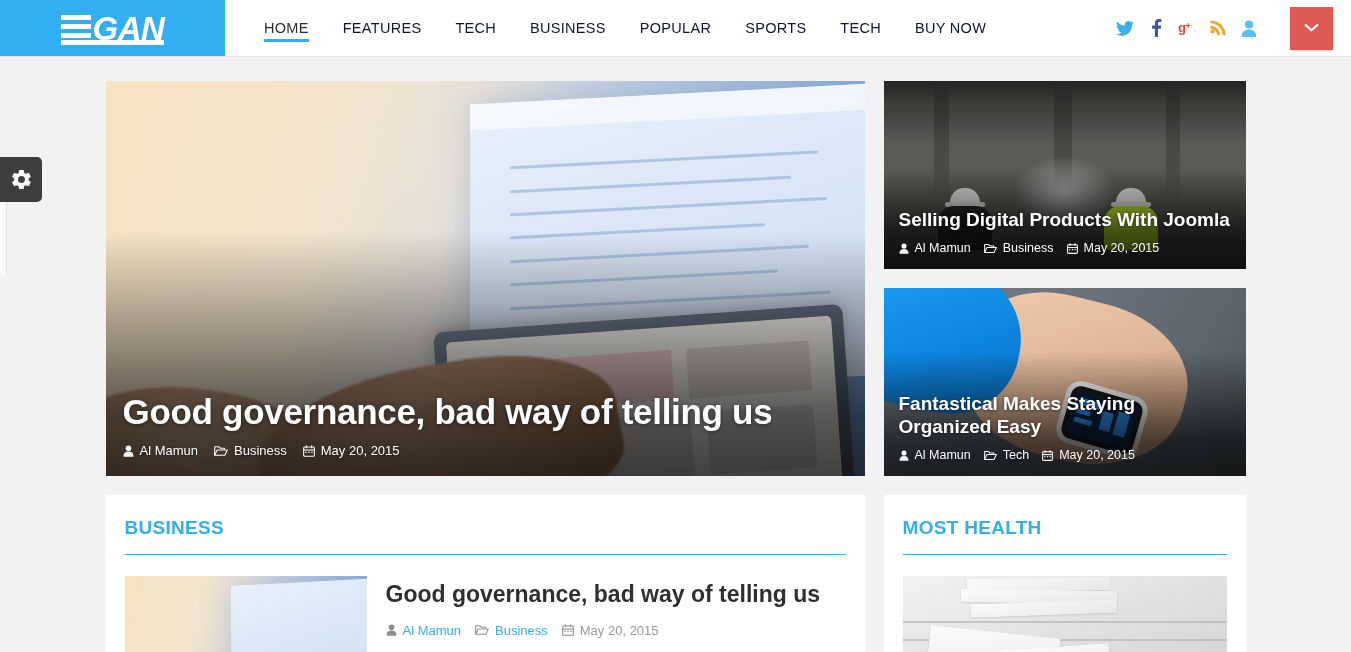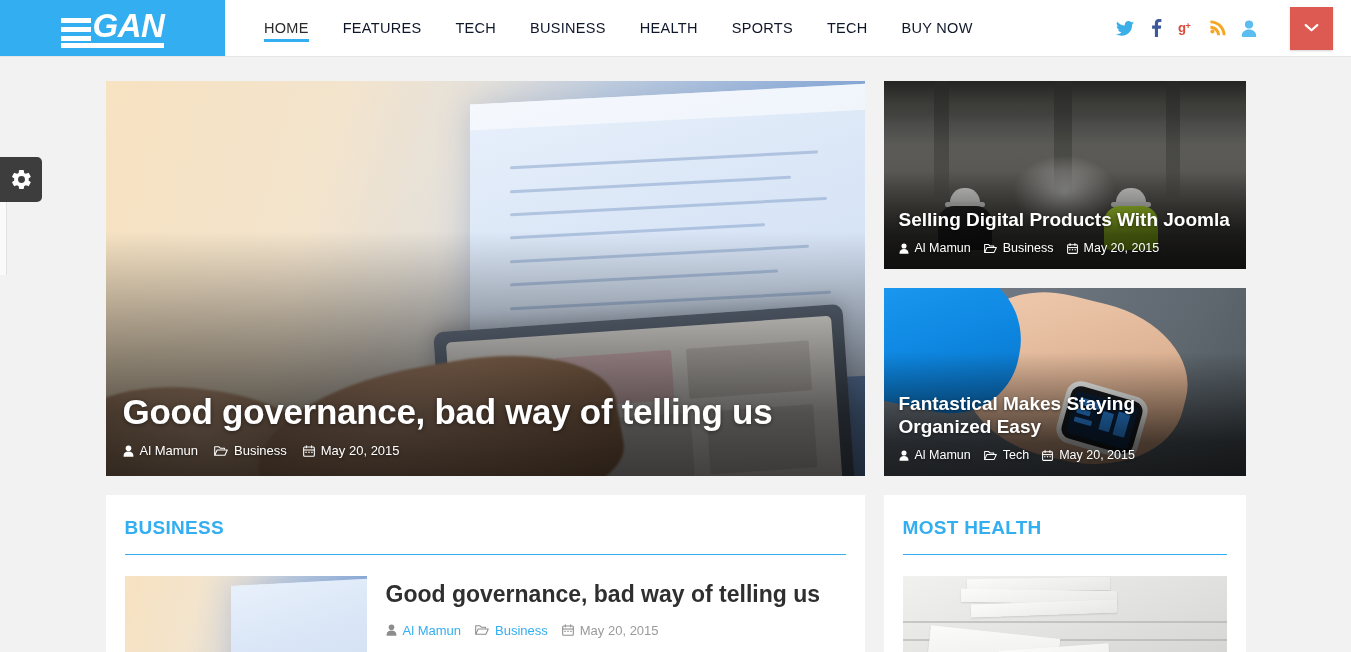--- a/index.html
+++ b/index.html
@@ -30,21 +30,20 @@
   .logo-wrap { position:relative; display:flex; align-items:flex-end; }
   .logo-e { display:flex; flex-direction:column; justify-content:center; gap:4px; margin-right:2px; padding-bottom:7px; }
   .logo-e i { display:block; width:30px; height:5px; background:#fff; }
   .logo-text {
     color:#ffffff;
     font-size:33px;
     font-weight:bold;
     font-style:italic;
     letter-spacing:-0.5px;
     line-height:1;
-    padding-bottom:6px;
   }
   .logo-underline {
     position:absolute;
     left:0; bottom:0;
     width:100%;
     height:5px;
     background:#ffffff;
   }
 
   .nav {
@@ -368,21 +367,21 @@
       <span class="logo-text">GAN</span>
       <span class="logo-underline"></span>
     </div>
   </div>
 
   <nav class="nav">
     <div class="nav-item active">HOME</div>
     <div class="nav-item">FEATURES</div>
     <div class="nav-item">TECH</div>
     <div class="nav-item">BUSINESS</div>
-    <div class="nav-item">HEALTH</div>
+    <div class="nav-item">POPULAR</div>
     <div class="nav-item">SPORTS</div>
     <div class="nav-item">TECH</div>
     <div class="nav-item">BUY NOW</div>
   </nav>
 
   <div class="header-right">
     <div class="socials">
       <span class="soc">
         <svg width="18" height="15" viewBox="0 0 24 20">
             <path fill="#3dafe8" d="M24 2.4c-.9.4-1.8.7-2.8.8 1-.6 1.8-1.6 2.2-2.7-1 .6-2 1-3.1 1.2A4.9 4.9 0 0 0 16.6 0c-2.7 0-4.9 2.2-4.9 4.9 0 .4 0 .8.1 1.1A13.9 13.9 0 0 1 1.7.9 4.9 4.9 0 0 0 3.2 7.4c-.8 0-1.5-.2-2.2-.6v.1c0 2.4 1.7 4.4 3.9 4.8-.4.1-.8.2-1.3.2-.3 0-.6 0-.9-.1.6 2 2.5 3.4 4.6 3.4A9.8 9.8 0 0 1 0 17.3 13.9 13.9 0 0 0 7.5 19.5c9.1 0 14-7.5 14-14v-.7c1-.7 1.8-1.6 2.5-2.4z"></path>

